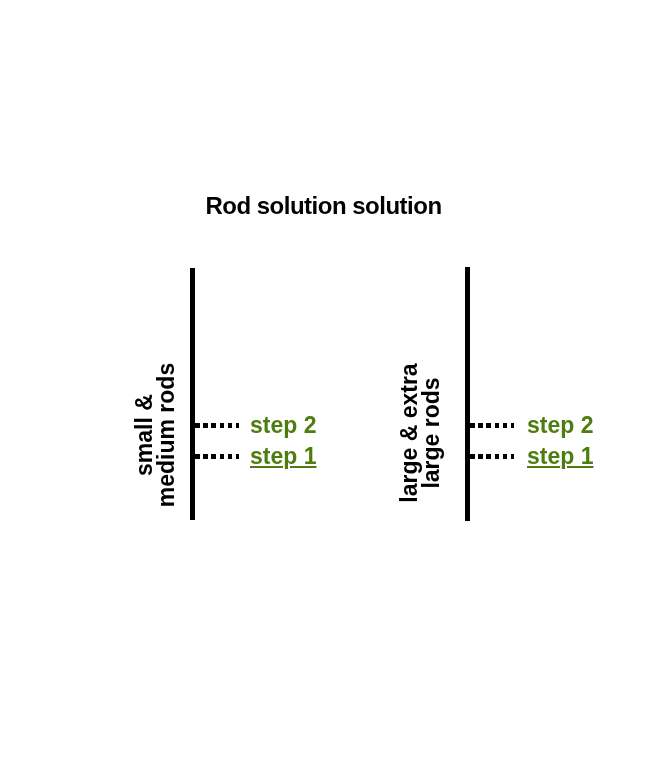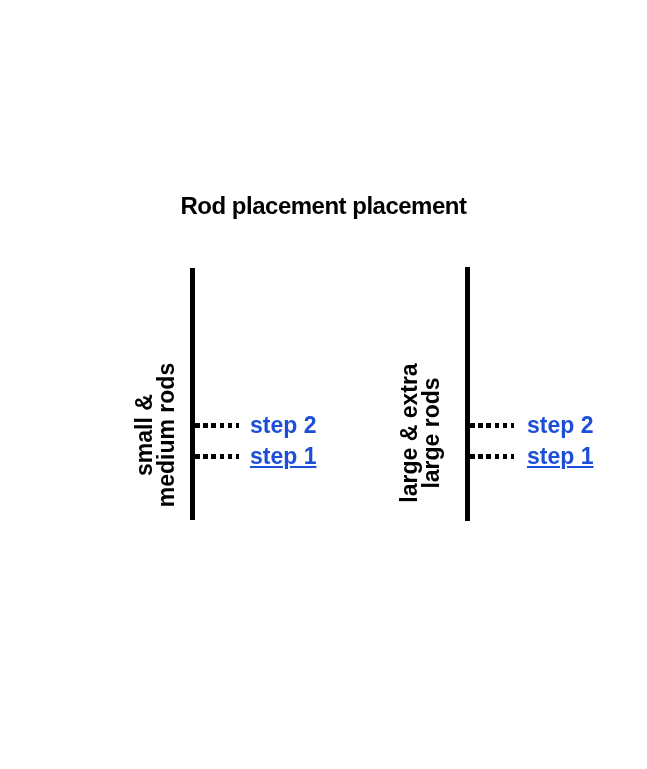--- a/index.html
+++ b/index.html
@@ -60,33 +60,33 @@
   .dotted.g1 { left: 195px; }
   .dotted.g2 { left: 470px; }
   .dotted.row2 { top: 423px; }
   .dotted.row1 { top: 454px; }
   .step-label {
     position: absolute;
     font-size: 23px;
     line-height: 23px;
     font-weight: bold;
     white-space: nowrap;
-    color: #1d4ed8;
+    color: #4d7c0f;
   }
   .step-label.g1 { left: 250px; }
   .step-label.g2 { left: 527px; }
   .step-label.row2 { top: 414px; }
   .step-label.row1 { top: 445px; text-decoration: underline; }
 </style>
 </head>
 <body>
 
 <div class="canvas">
 
-  <h1 class="title">Rod placement placement</h1>
+  <h1 class="title">Rod solution solution</h1>
 
   <div class="vlabel g1">
     <span>small &amp;</span><br>
     <span>medium rods</span>
   </div>
   <div class="rod-line g1"></div>
   <div class="dotted g1 row2"></div>
   <div class="dotted g1 row1"></div>
   <div class="step-label g1 row2">step 2</div>
   <div class="step-label g1 row1">step 1</div>

